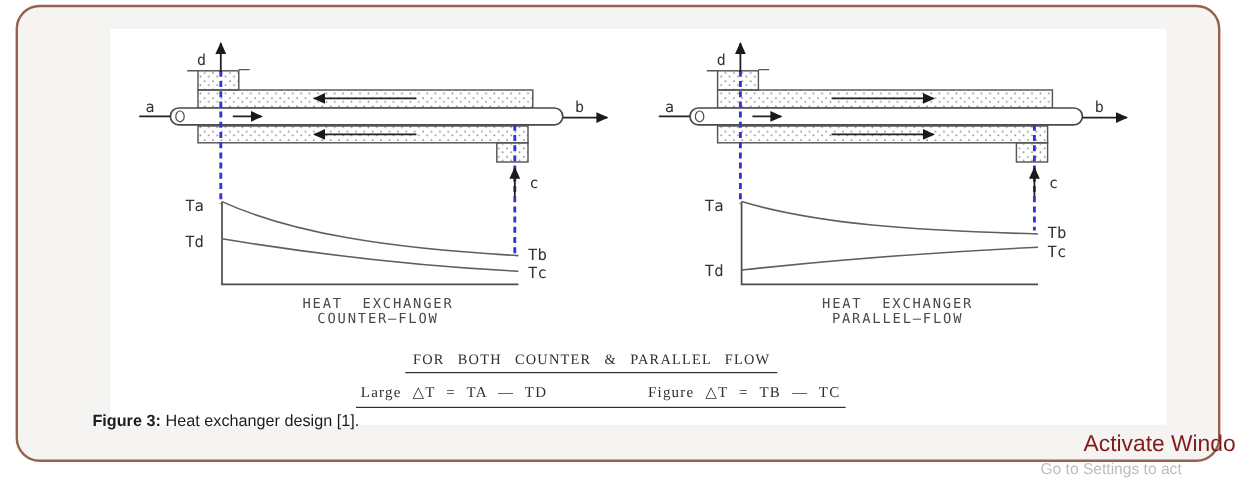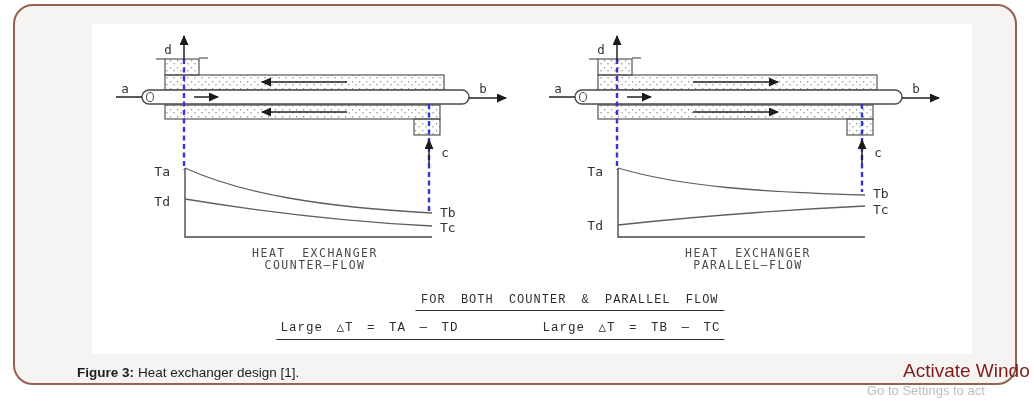--- a/index.html
+++ b/index.html
@@ -7,28 +7,28 @@
           font-family:"Liberation Sans",sans-serif;}
   .card{position:absolute;left:13px;top:4px;width:1000px;height:377px;
         background:#f5f4f2;border:2px solid #97614f;border-radius:20px;}
   .panel{position:absolute;left:77px;top:18px;width:880px;height:330px;background:#ffffff;}
   .panel svg{position:absolute;left:0;top:0;}
   svg text{font-family:"DejaVu Sans Mono",monospace;fill:#333333;}
   .t-label{font-size:13px;}
   .port-label{font-size:12.5px;}
   .graph-title{font-size:11.5px;letter-spacing:1.5px;word-spacing:8px;fill:#4a4a4a;}
   .formula-block{position:absolute;left:401px;top:266px;transform:translateX(-50%);
-                 text-align:right;white-space:nowrap;color:#2e2e2e;
-                 font-family:Liberation Mono, monospace;}
+                 text-align:center;white-space:nowrap;color:#2e2e2e;
+                 font-family:Liberation Serif, serif;}
   .formula-heading{display:inline-block;font-size:12px;letter-spacing:1px;word-spacing:7px;
                    border-bottom:1.5px solid #2e2e2e;padding:0 6px 3px 6px;}
   .formula-line{margin-top:8px;display:inline-flex;gap:84px;font-size:12.5px;
                 letter-spacing:1px;word-spacing:5px;
                 border-bottom:1.5px solid #2e2e2e;padding:0 4px 4px 4px;margin-left:15px;}
-  .caption{position:absolute;left:32px;bottom:3px;font-size:13.5px;color:#1c1c1c;padding-left:30px;}
+  .caption{position:absolute;left:32px;bottom:25px;font-size:13.5px;color:#1c1c1c;padding-left:30px;}
   .caption .cap-label{font-weight:bold;}
   .caption .cap-text{margin-left:4px;}
   .wm1{position:absolute;top:360px;left:903px;font-size:19px;color:#7f1d1d;white-space:nowrap;}
   .wm2{position:absolute;top:383px;left:867px;font-size:13px;color:#bdbdbd;white-space:nowrap;}
 </style>
 </head>
 <body>
 
 <div class="screen">
   <div class="card">
@@ -131,21 +131,21 @@
             <text class="graph-title" x="656" y="233" text-anchor="middle">HEAT EXCHANGER</text>
             <text class="graph-title" x="656" y="245" text-anchor="middle">PARALLEL—FLOW</text>
           </g>
         </g>
       </svg>
 
       <div class="formula-block">
         <div class="formula-heading">FOR BOTH COUNTER &amp; PARALLEL FLOW</div><br>
         <div class="formula-line">
           <span>Large △T = TA — TD</span>
-          <span>Large △T = TB — TC</span>
+          <span>Figure △T = TB — TC</span>
         </div>
       </div>
     </div>
 
     <div class="caption">
       <span class="cap-label">Figure 3:</span><span class="cap-text">Heat exchanger design [1].</span>
     </div>
   </div>
 
   <div class="wm1">Activate Windo</div>

